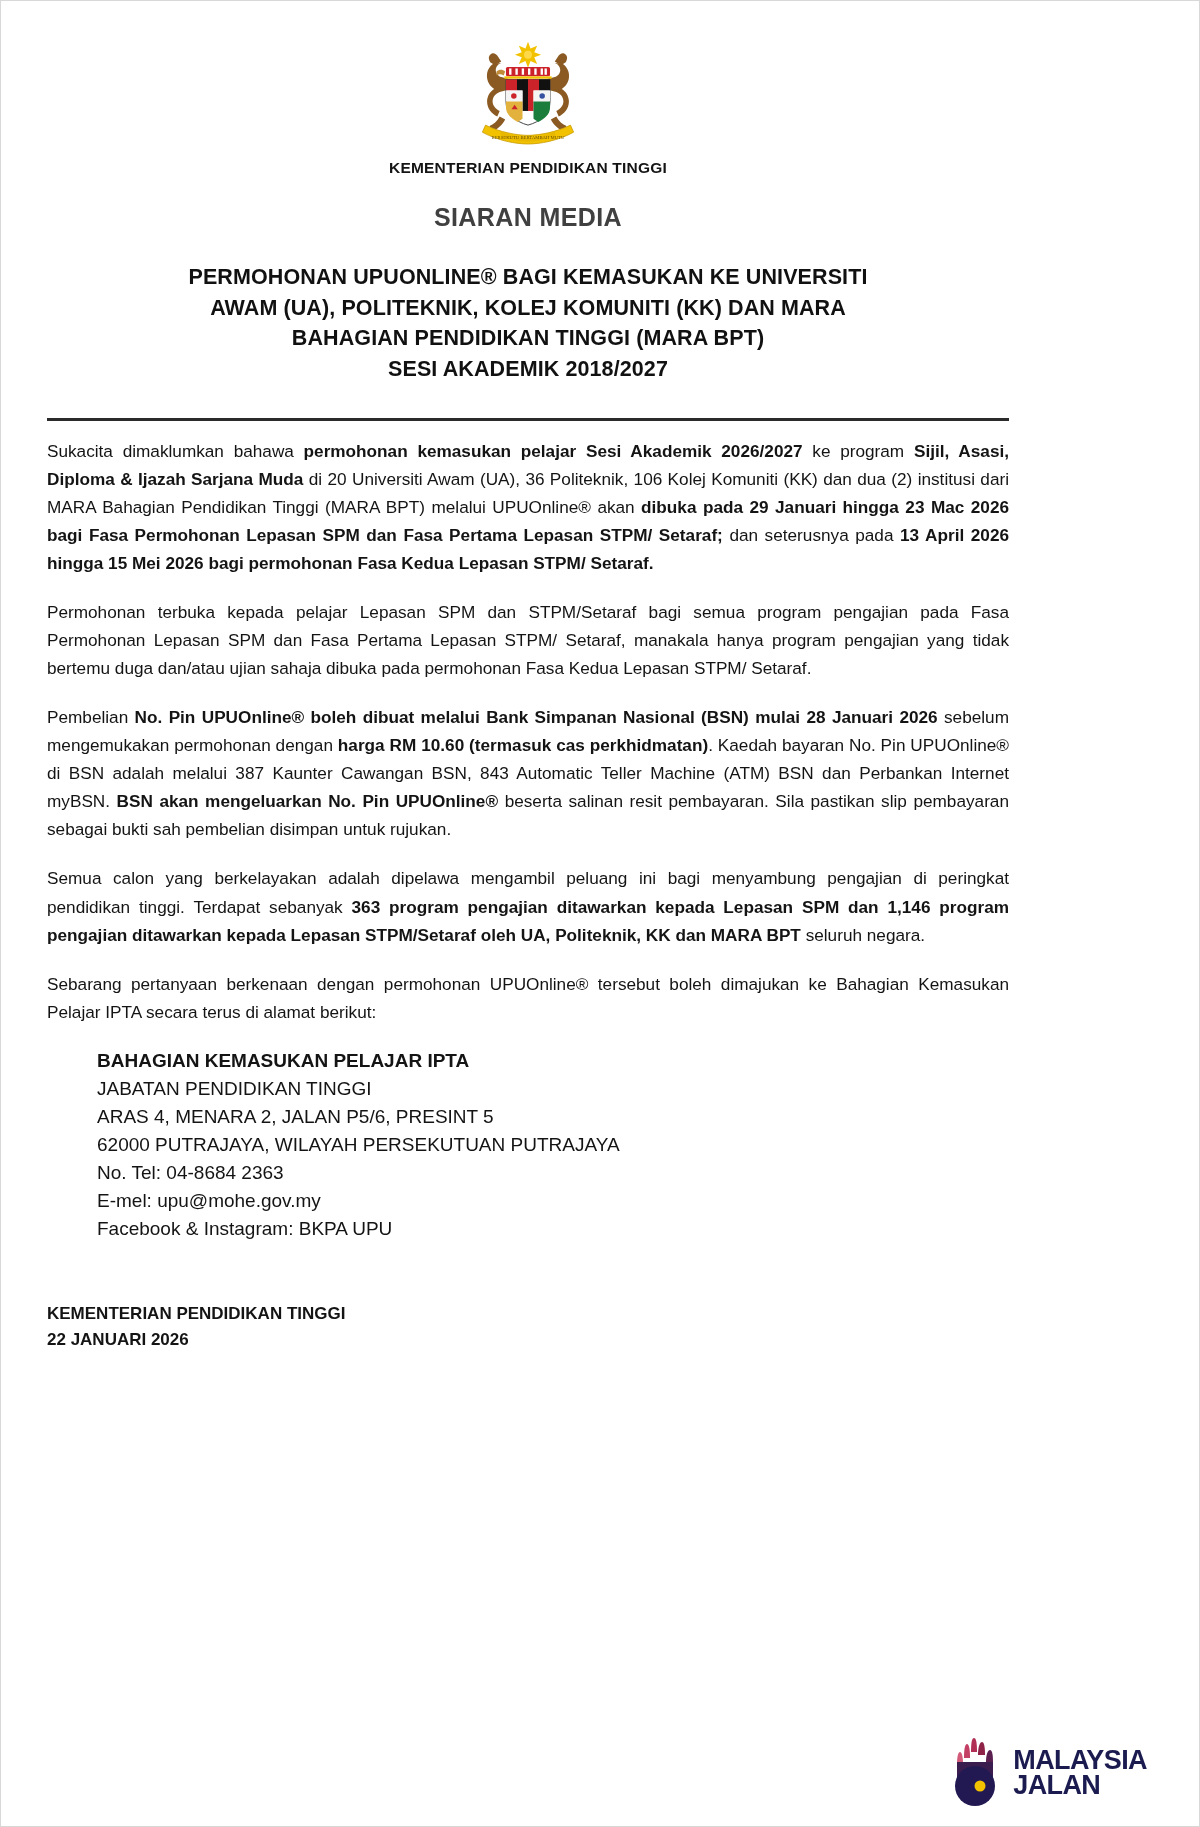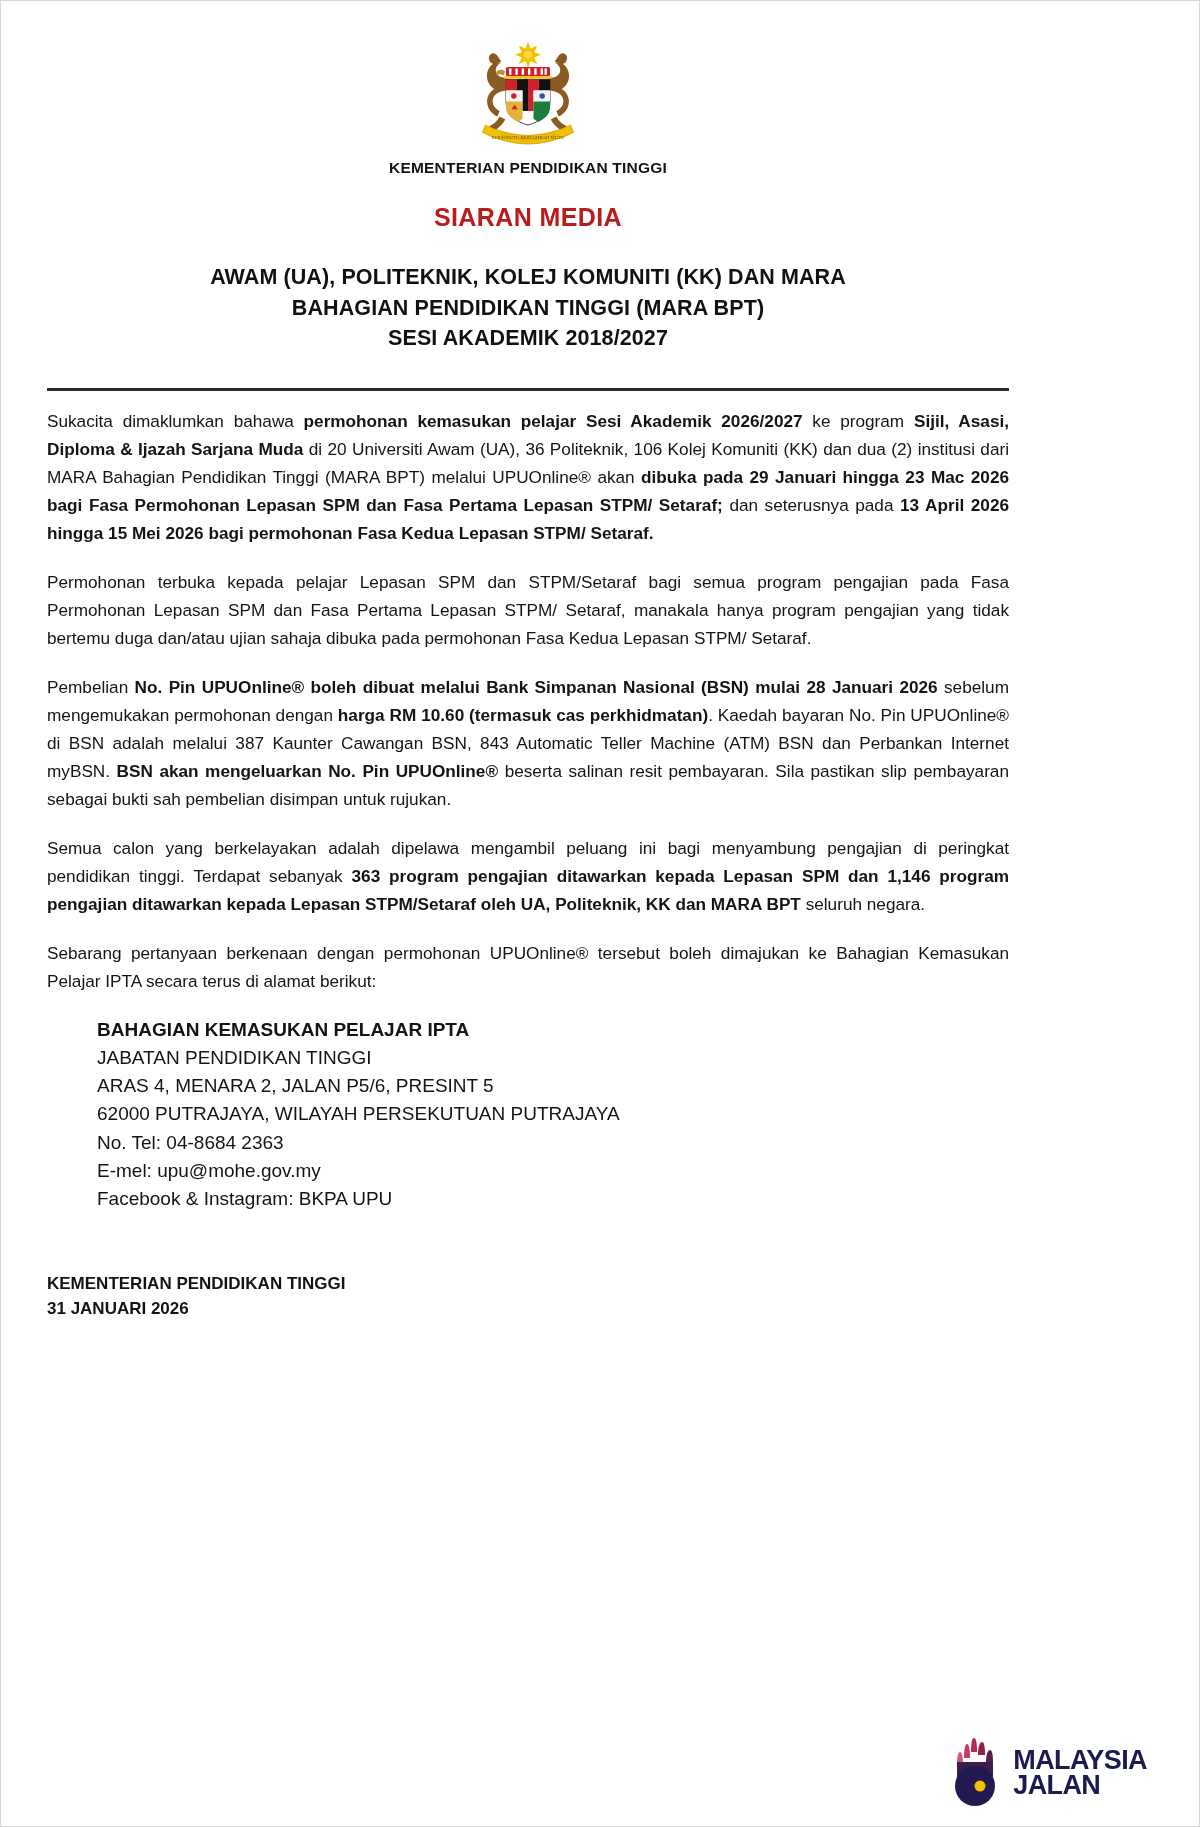--- a/index.html
+++ b/index.html
@@ -45,21 +45,21 @@
     font-weight: bold;
     letter-spacing: 0.2px;
     color: #141414;
   }
   .siaran {
     margin-top: 26px;
     text-align: center;
     font-size: 25px;
     font-weight: bold;
     letter-spacing: 0.4px;
-    color: #b91c1c;
+    color: #404040;
   }
   .doc-title {
     margin-top: 30px;
     text-align: center;
     font-size: 21.5px;
     font-weight: bold;
     line-height: 1.42;
     color: #111;
     letter-spacing: 0.1px;
   }
@@ -200,20 +200,21 @@
             <text x="100" y="130" font-size="6" text-anchor="middle" fill="#6b5000" font-family="Liberation Serif, serif">BERSEKUTU BERTAMBAH MUTU</text>
           </g>
         </svg>
       </div>
       <div class="ministry-name">KEMENTERIAN PENDIDIKAN TINGGI</div>
     </div>
 
     <div class="siaran">SIARAN MEDIA</div>
 
     <div class="doc-title">
+      <div>PERMOHONAN UPUONLINE® BAGI KEMASUKAN KE UNIVERSITI</div>
       <div>AWAM (UA), POLITEKNIK, KOLEJ KOMUNITI (KK) DAN MARA</div>
       <div>BAHAGIAN PENDIDIKAN TINGGI (MARA BPT)</div>
       <div>SESI AKADEMIK 2018/2027</div>
     </div>
 
     <div class="rule"></div>
 
     <div class="body-wrap">
 
       <p class="para"><span>Sukacita dimaklumkan bahawa </span><b>permohonan kemasukan pelajar Sesi Akademik 2026/2027</b><span> ke program </span><b>Sijil, Asasi, Diploma &amp; Ijazah Sarjana Muda</b><span> di 20 Universiti Awam (UA), 36 Politeknik, 106 Kolej Komuniti (KK) dan dua (2) institusi dari MARA Bahagian Pendidikan Tinggi (MARA BPT) melalui UPUOnline® akan </span><b>dibuka pada 29 Januari hingga 23 Mac 2026 bagi Fasa Permohonan Lepasan SPM dan Fasa Pertama Lepasan STPM/ Setaraf;</b><span> dan seterusnya pada </span><b>13 April 2026 hingga 15 Mei 2026 bagi permohonan Fasa Kedua Lepasan STPM/ Setaraf.</b></p>
@@ -231,21 +232,21 @@
         <div>JABATAN PENDIDIKAN TINGGI</div>
         <div>ARAS 4, MENARA 2, JALAN P5/6, PRESINT 5</div>
         <div>62000 PUTRAJAYA, WILAYAH PERSEKUTUAN PUTRAJAYA</div>
         <div>No. Tel: 04-8684 2363</div>
         <div>E-mel: upu@mohe.gov.my</div>
         <div>Facebook &amp; Instagram: BKPA UPU</div>
       </div>
 
       <div class="signoff">
         <div>KEMENTERIAN PENDIDIKAN TINGGI</div>
-        <div>31 JANUARI 2026</div>
+        <div>22 JANUARI 2026</div>
       </div>
 
     </div>
   </div>
 
   <div class="madani">
     <svg class="madani-mark" viewBox="0 0 62 70" xmlns="http://www.w3.org/2000/svg">
 
       <path d="M12 26 c0 -7 1 -12 3 -12 c2 0 3 5 3 12z" fill="#d45a7a"></path>
       <path d="M19 20 c0 -9 1 -14 3 -14 c2 0 3 5 3 14z" fill="#c33f63"></path>

